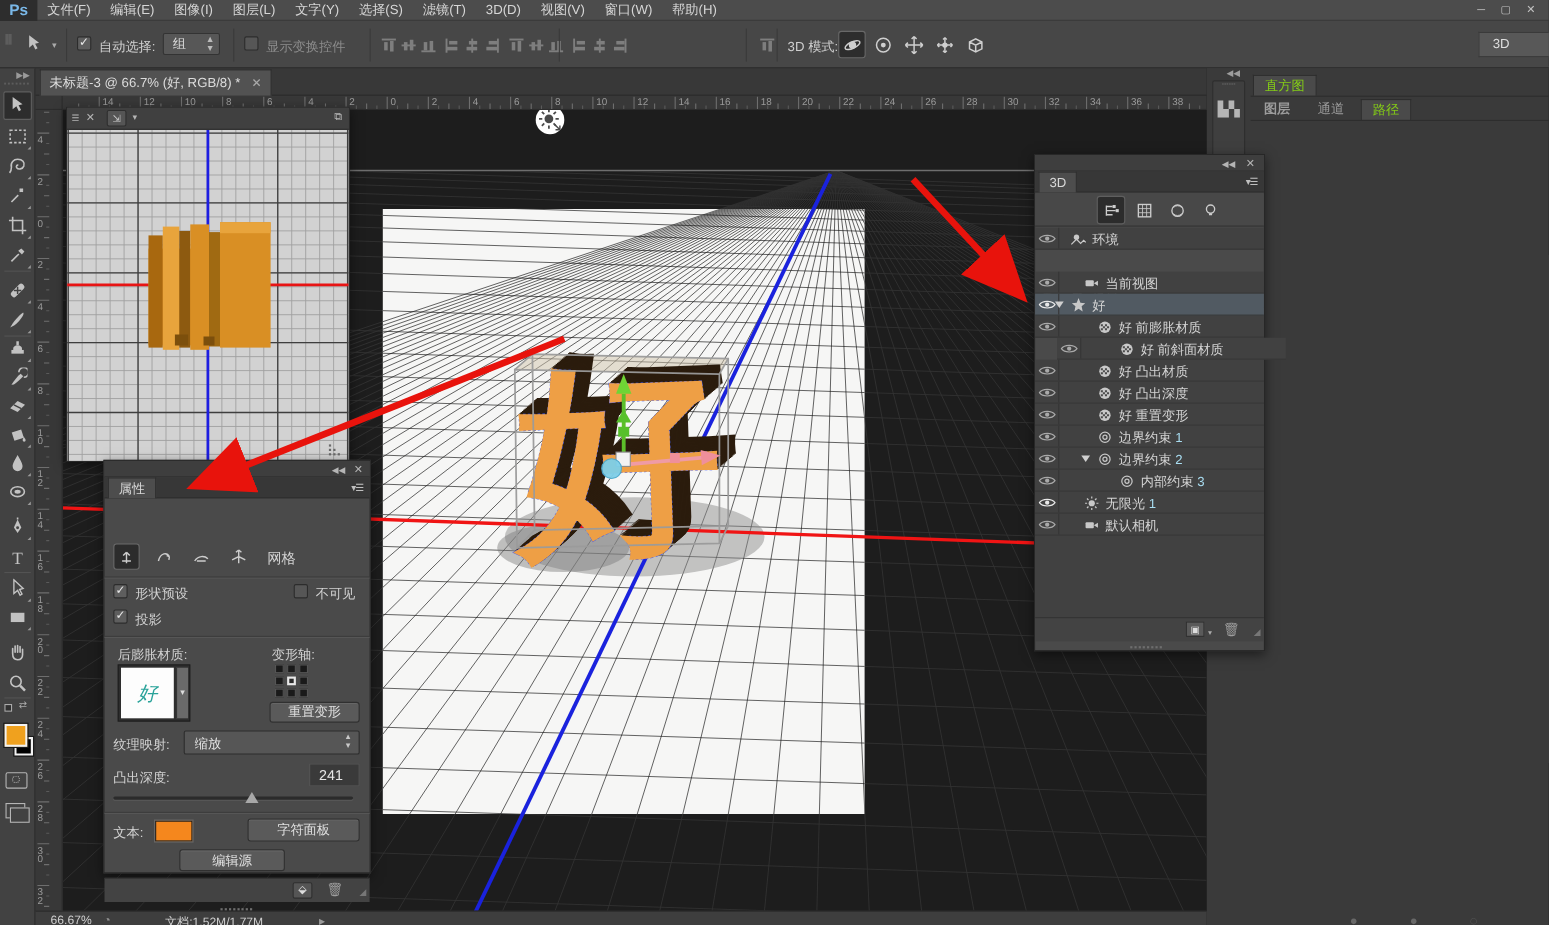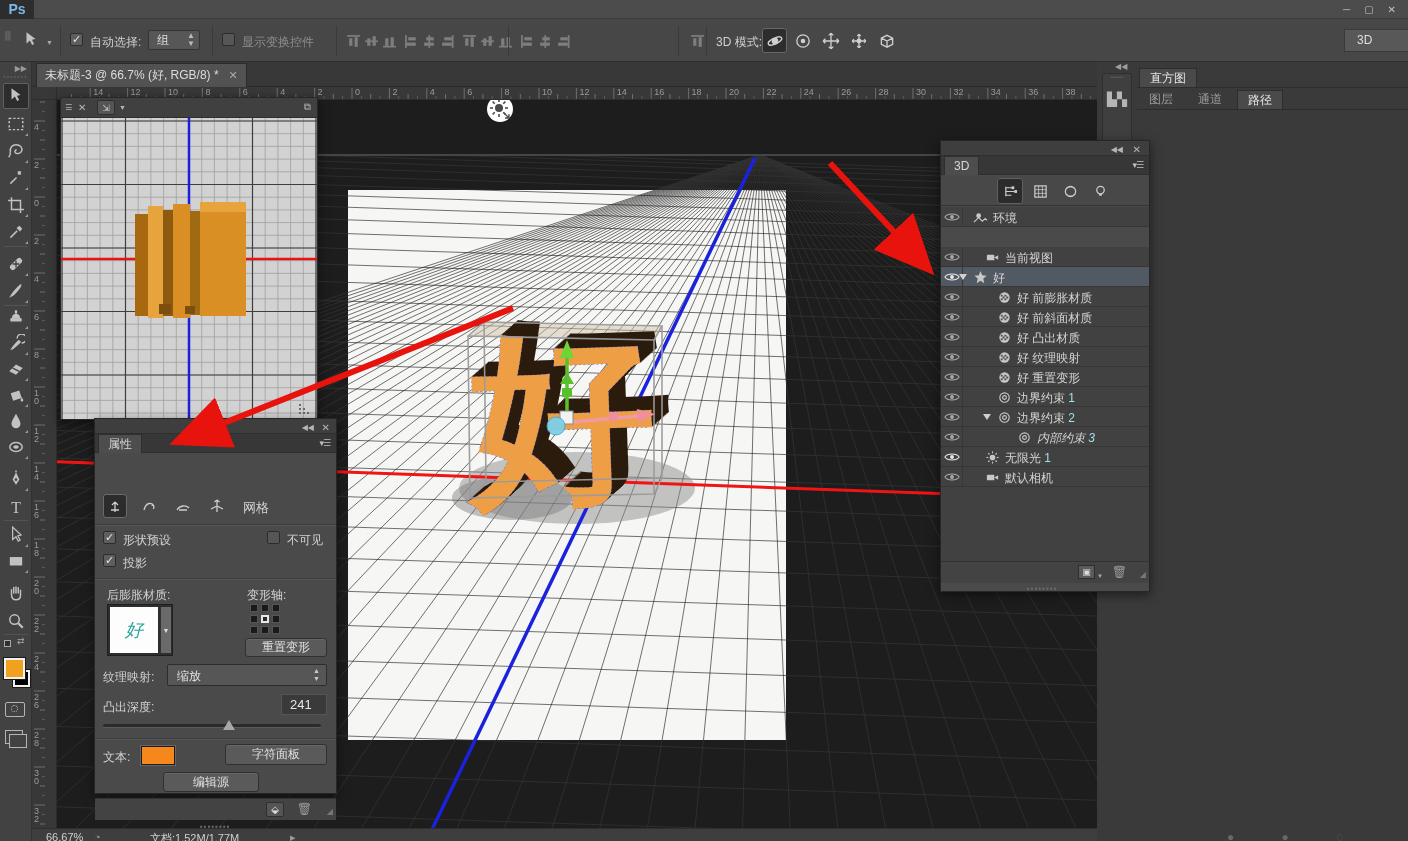--- a/index.html
+++ b/index.html
@@ -59,29 +59,42 @@
   
   .row3d { position:absolute; left:0; width:100%; height:20px; background:#414141; border-bottom:1px solid #363636; }
   .row3d.selected { background:#515a62; }
   .row3d .eye-cell { position:absolute; left:0; top:0; width:22px; height:19px; border-right:1px solid #363636; }
   .row3d .lbl { position:absolute; top:3px; color:#d4d4d4; font-size:12px; white-space:nowrap; }
   .row3d .num { color:#a8dcf0; }
   .row3d .exp { position:absolute; top:7px; width:0; height:0; border-left:4px solid transparent; border-right:4px solid transparent; border-top:6px solid #cfcfcf; }
   
   #right-dock { left:1097px; top:60px; width:311px; height:781px; background:#3a3a3a; z-index:3; }
   .dock-tab { position:absolute; height:19px; font-size:12px; line-height:18px; padding:0 10px; color:#9c9c9c; }
-  .dock-tab.active { background:#4a4a4a; border:1px solid #2d2d2d; border-bottom:none; color:#e5e5e5; }
+  .dock-tab.active { background:#4a4a4a; border:1px solid #2d2d2d; border-bottom:none; color:#84cc16; }
   #overlay-svg { left:0; top:0; z-index:40; pointer-events:none; }
   svg { display:block; }
 </style>
 </head>
 <body>
 
 <div id="menubar" class="abs">
   <div id="ps-logo">Ps</div>
+  <div id="menu-items" style="display:flex;">
+      <span class="menu-item">文件(F)</span>
+      <span class="menu-item">编辑(E)</span>
+      <span class="menu-item">图像(I)</span>
+      <span class="menu-item">图层(L)</span>
+      <span class="menu-item">文字(Y)</span>
+      <span class="menu-item">选择(S)</span>
+      <span class="menu-item">滤镜(T)</span>
+      <span class="menu-item">3D(D)</span>
+      <span class="menu-item">视图(V)</span>
+      <span class="menu-item">窗口(W)</span>
+      <span class="menu-item">帮助(H)</span>
+    </div>
   <div id="win-controls">
       <span>─</span>
       <span>▢</span>
       <span>✕</span>
     </div>
 </div>
 
 <div id="optionsbar" class="abs">
   <div class="abs" style="left:2px;top:12px;color:#5d5d5d;font-size:8px;">▐▌</div>
   <div id="opt-move-icon" class="abs" style="left:22px;top:12px;">
@@ -903,21 +916,21 @@
     <div style="color:#5a5a5a;font-size:6px;text-align:center;">▪▪▪▪▪▪</div>
     <div style="color:#b5b5b5;font-size:13px;text-align:center;margin-top:12px;">▙▚</div>
   </div>
   <div class="abs" style="left:5px;top:92px;width:30px;height:74px;background:#3f3f3f;border:1px solid #2e2e2e;border-radius:2px;">
     <div style="color:#5a5a5a;font-size:6px;text-align:center;">▪▪▪▪▪▪</div>
     <div style="color:#b5b5b5;font-size:13px;text-align:center;margin-top:12px;">⑃</div>
   </div>
   <div class="dock-tab active" style="left:42px;top:8px;">直方图</div>
   <div class="abs" style="left:40px;top:27px;width:271px;height:1px;background:#2d2d2d;"></div>
   <div id="dock-tabs2">
-      <div class="dock-tab" style="left: 42px; top: 30px;">图层</div>
+      <div class="dock-tab" style="left: 42px; top: 30px; font-weight: bold;">图层</div>
       <div class="dock-tab" style="left: 91px; top: 30px;">通道</div>
       <div class="dock-tab active" style="left: 140px; top: 30px;">路径</div>
     </div>
   <div class="abs" style="left:40px;top:49px;width:271px;height:1px;background:#2d2d2d;"></div>
   <div id="dock-bottom-icons" class="abs" style="left:130px;top:770px;color:#686868;font-size:12px;letter-spacing:22px;">● ● ◌ ⚲ ▣ ▣</div>
 </div>
 
 <div class="panel" style="left:60px;top:97px;width:258px;height:323px;z-index:8;">
   <div class="panel-header" style="height:20px;background:#404040;">
     <span class="hdr-ic" style="left:4px;top:5px;">☰</span>
@@ -1188,21 +1201,21 @@
             <path d="M1 6 C4 1.5 14 1.5 17 6 C14 10.5 4 10.5 1 6 Z" stroke="#a9a9a9" stroke-width="1.2" fill="none"></path>
             <circle cx="9" cy="6" r="2.2" fill="#a9a9a9"></circle>
           </svg>
         </div>
         <svg width="15" height="15" viewBox="0 0 16 16" style="position: absolute; left: 56px; top: 3px;">
           <circle cx="8" cy="8" r="5.5" fill="#c8c8c8"></circle>
           <path d="M4 5 h2 v2 h-2 Z M8 5 h2 v2 h-2 Z M6 7 h2 v2 h-2 Z M10 7 h2 v2 h-2 Z M4 9 h2 v2 h-2 Z M8 9 h2 v2 h-2 Z" fill="#4c4c4c"></path>
         </svg>
         <div class="lbl" style="left: 76px;">好 前膨胀材质</div>
       </div>
-      <div class="row3d" style="top: 100px;">
+      <div class="row3d" style="top: 100px; margin-left: 20px;">
         <div class="eye-cell">
           <svg width="16" height="12" viewBox="0 0 18 12" style="margin:4px 0 0 3px;">
             <path d="M1 6 C4 1.5 14 1.5 17 6 C14 10.5 4 10.5 1 6 Z" stroke="#a9a9a9" stroke-width="1.2" fill="none"></path>
             <circle cx="9" cy="6" r="2.2" fill="#a9a9a9"></circle>
           </svg>
         </div>
         <svg width="15" height="15" viewBox="0 0 16 16" style="position: absolute; left: 56px; top: 3px;">
           <circle cx="8" cy="8" r="5.5" fill="#c8c8c8"></circle>
           <path d="M4 5 h2 v2 h-2 Z M8 5 h2 v2 h-2 Z M6 7 h2 v2 h-2 Z M10 7 h2 v2 h-2 Z M4 9 h2 v2 h-2 Z M8 9 h2 v2 h-2 Z" fill="#4c4c4c"></path>
         </svg>
@@ -1225,21 +1238,21 @@
         <div class="eye-cell">
           <svg width="16" height="12" viewBox="0 0 18 12" style="margin:4px 0 0 3px;">
             <path d="M1 6 C4 1.5 14 1.5 17 6 C14 10.5 4 10.5 1 6 Z" stroke="#a9a9a9" stroke-width="1.2" fill="none"></path>
             <circle cx="9" cy="6" r="2.2" fill="#a9a9a9"></circle>
           </svg>
         </div>
         <svg width="15" height="15" viewBox="0 0 16 16" style="position: absolute; left: 56px; top: 3px;">
           <circle cx="8" cy="8" r="5.5" fill="#c8c8c8"></circle>
           <path d="M4 5 h2 v2 h-2 Z M8 5 h2 v2 h-2 Z M6 7 h2 v2 h-2 Z M10 7 h2 v2 h-2 Z M4 9 h2 v2 h-2 Z M8 9 h2 v2 h-2 Z" fill="#4c4c4c"></path>
         </svg>
-        <div class="lbl" style="left: 76px;">好 纹理映射</div>
+        <div class="lbl" style="left: 76px;">好 凸出深度</div>
       </div>
       <div class="row3d" style="top: 160px;">
         <div class="eye-cell">
           <svg width="16" height="12" viewBox="0 0 18 12" style="margin:4px 0 0 3px;">
             <path d="M1 6 C4 1.5 14 1.5 17 6 C14 10.5 4 10.5 1 6 Z" stroke="#a9a9a9" stroke-width="1.2" fill="none"></path>
             <circle cx="9" cy="6" r="2.2" fill="#a9a9a9"></circle>
           </svg>
         </div>
         <svg width="15" height="15" viewBox="0 0 16 16" style="position: absolute; left: 56px; top: 3px;">
           <circle cx="8" cy="8" r="5.5" fill="#c8c8c8"></circle>
@@ -1267,21 +1280,21 @@
             <circle cx="9" cy="6" r="2.2" fill="#a9a9a9"></circle>
           </svg>
         </div>
         <div class="exp" style="left: 42px;"></div>
         <svg width="15" height="15" viewBox="0 0 16 16" style="position: absolute; left: 56px; top: 3px;">
           <circle cx="8" cy="8" r="5" stroke="#c8c8c8" stroke-width="1.2" fill="none"></circle>
           <circle cx="8" cy="8" r="2" stroke="#c8c8c8" stroke-width="1.2" fill="none"></circle>
         </svg>
         <div class="lbl" style="left: 76px;">边界约束 <span class="num">2</span></div>
       </div>
-      <div class="row3d" style="top: 220px; font-style: italic;">
+      <div class="row3d" style="top: 220px;">
         <div class="eye-cell">
           <svg width="16" height="12" viewBox="0 0 18 12" style="margin:4px 0 0 3px;">
             <path d="M1 6 C4 1.5 14 1.5 17 6 C14 10.5 4 10.5 1 6 Z" stroke="#a9a9a9" stroke-width="1.2" fill="none"></path>
             <circle cx="9" cy="6" r="2.2" fill="#a9a9a9"></circle>
           </svg>
         </div>
         <svg width="15" height="15" viewBox="0 0 16 16" style="position: absolute; left: 76px; top: 3px;">
           <circle cx="8" cy="8" r="5" stroke="#c8c8c8" stroke-width="1.2" fill="none"></circle>
           <circle cx="8" cy="8" r="2" stroke="#c8c8c8" stroke-width="1.2" fill="none"></circle>
         </svg>

